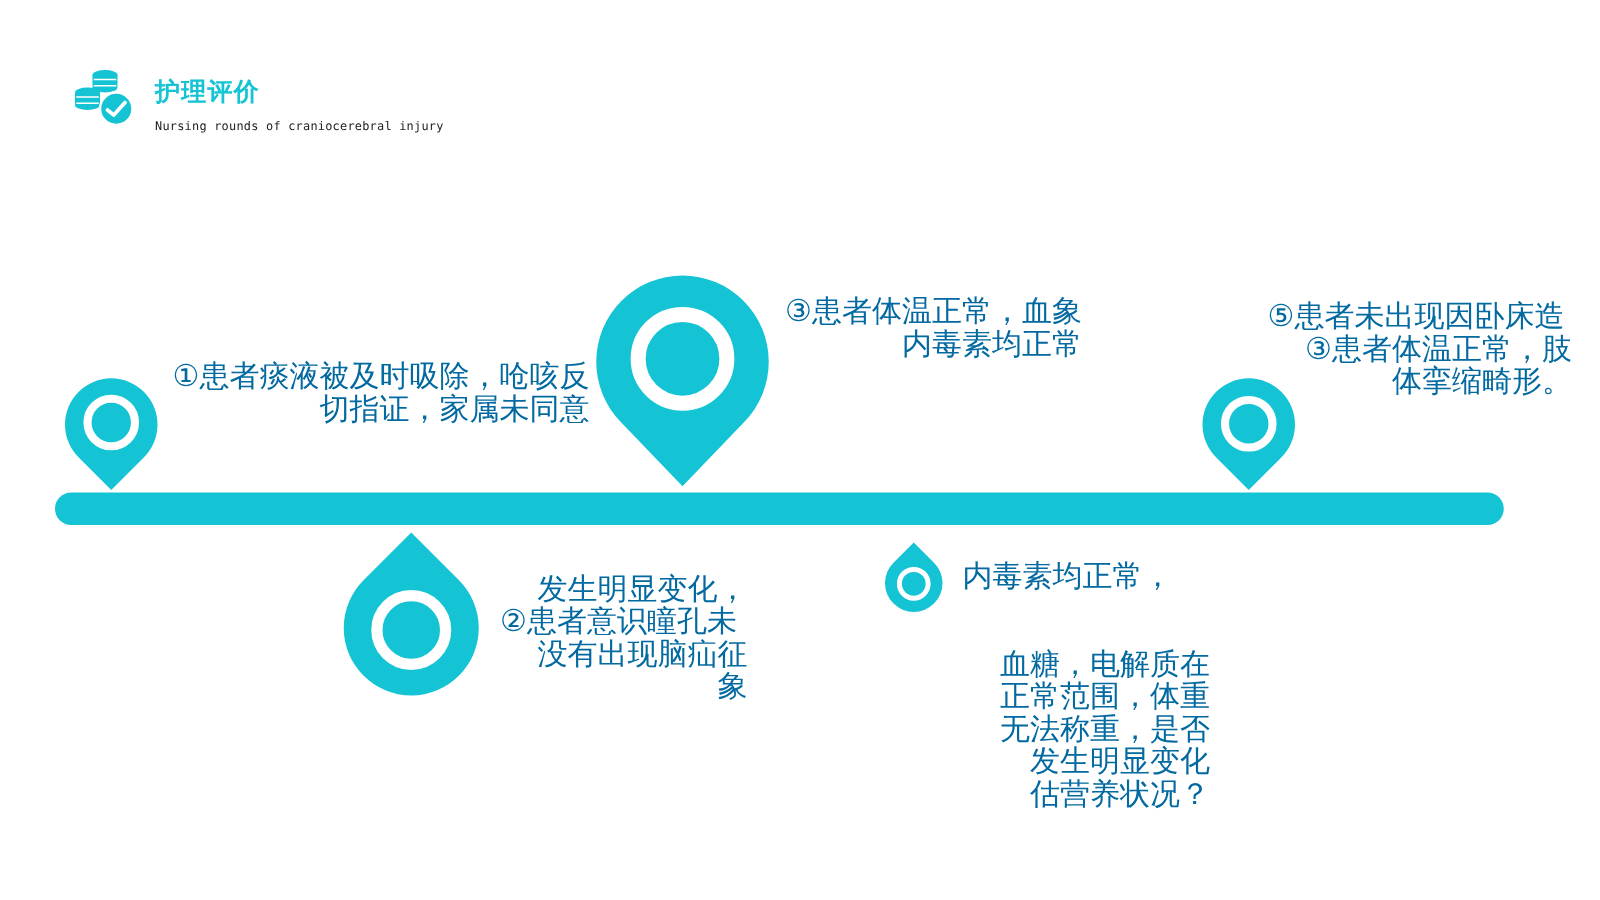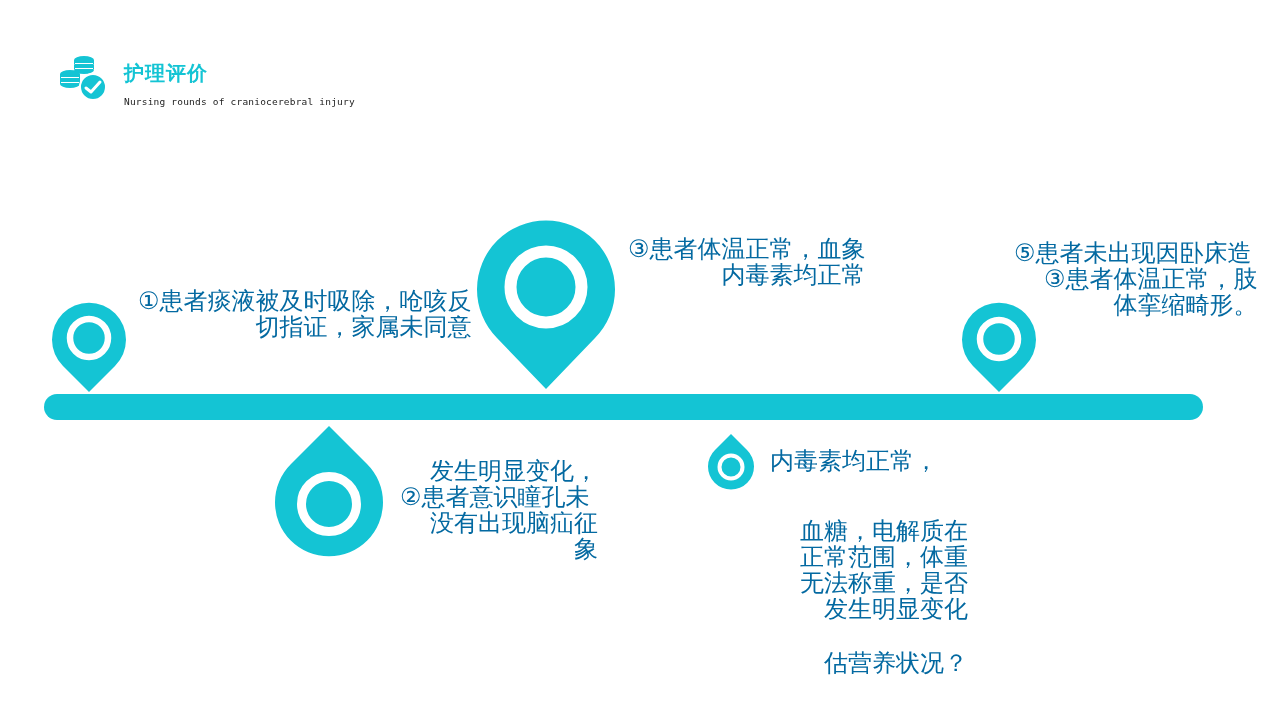--- a/index.html
+++ b/index.html
@@ -123,20 +123,20 @@
   <span class="line">③患者体温正常，血象</span>
   <span class="line indent" style="padding-left:32px;">内毒素均正常</span>
 </div>
 
 <div class="note" style="left:770px; top:448px;">
   <span class="line">内毒素均正常，</span>
   <span class="line indent" style="padding-left:30px;margin-top:44px;">血糖，电解质在</span>
   <span class="line indent" style="padding-left:30px;">正常范围，体重</span>
   <span class="line indent" style="padding-left:30px;">无法称重，是否</span>
   <span class="line indent" style="padding-left:30px;">发生明显变化</span>
-  <span class="line indent" style="padding-left:30px;margin-top:28px;">估营养状况？</span>
+  <span class="line indent" style="padding-left:30px;">估营养状况？</span>
 </div>
 
 <div class="note" style="left:1014px; top:240px;">
   <span class="line">⑤患者未出现因卧床造</span>
   <span class="line indent" style="padding-left:30px;">③患者体温正常，肢</span>
   <span class="line indent" style="padding-left:30px;">体挛缩畸形。</span>
 </div>
 
 </body></html>

